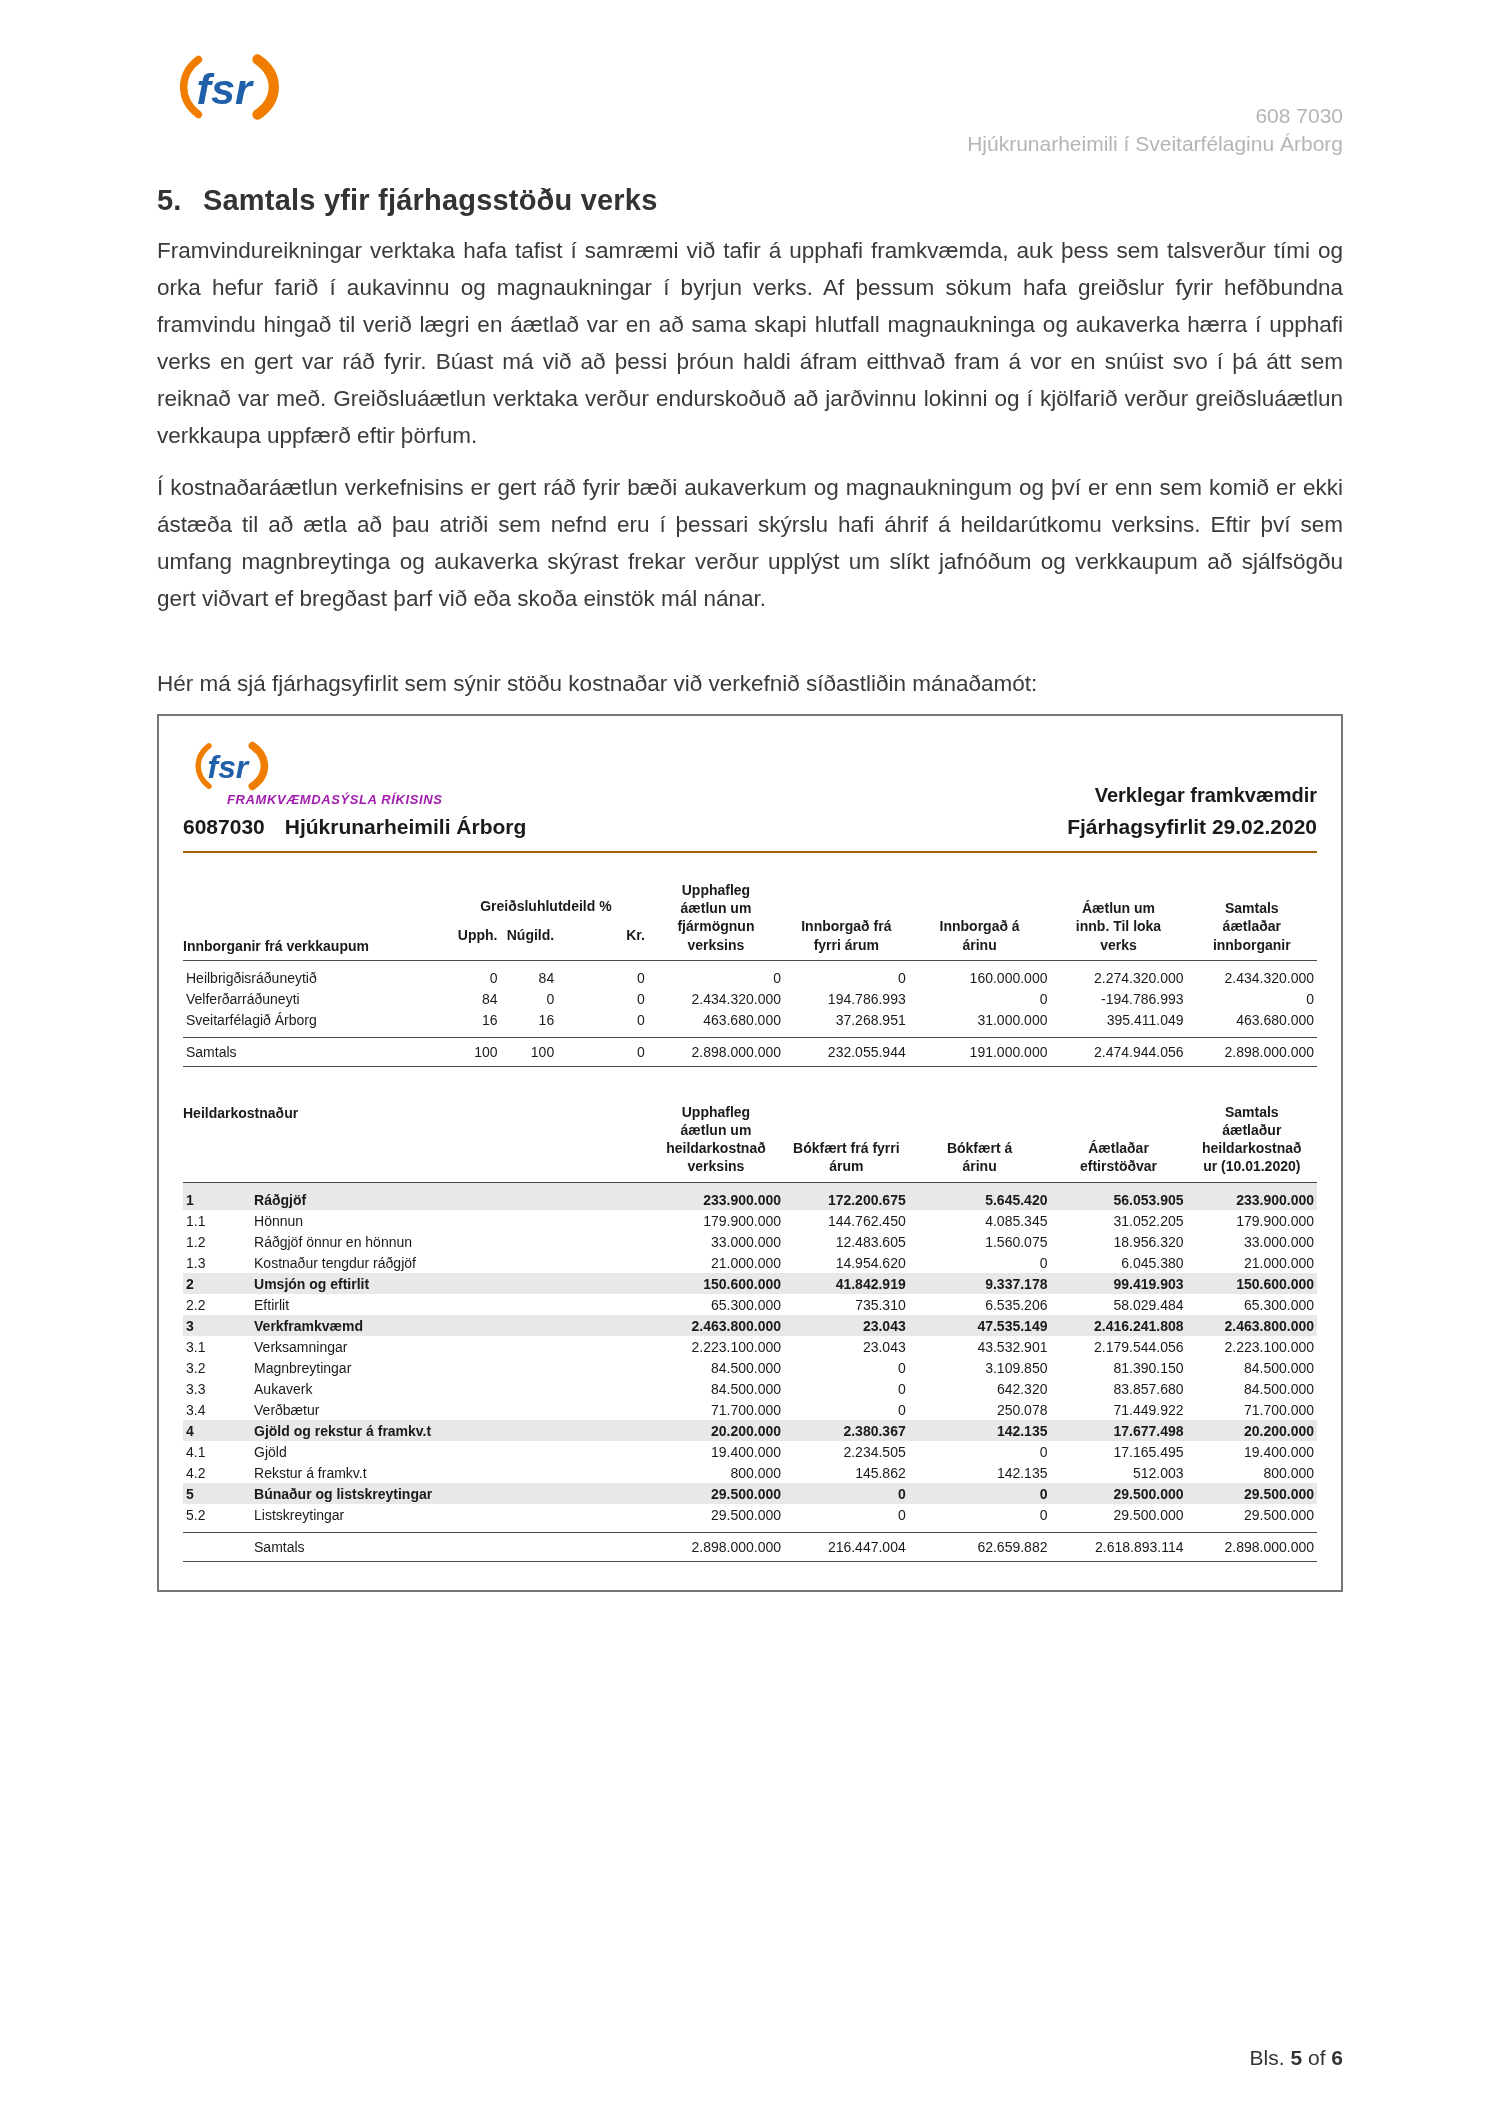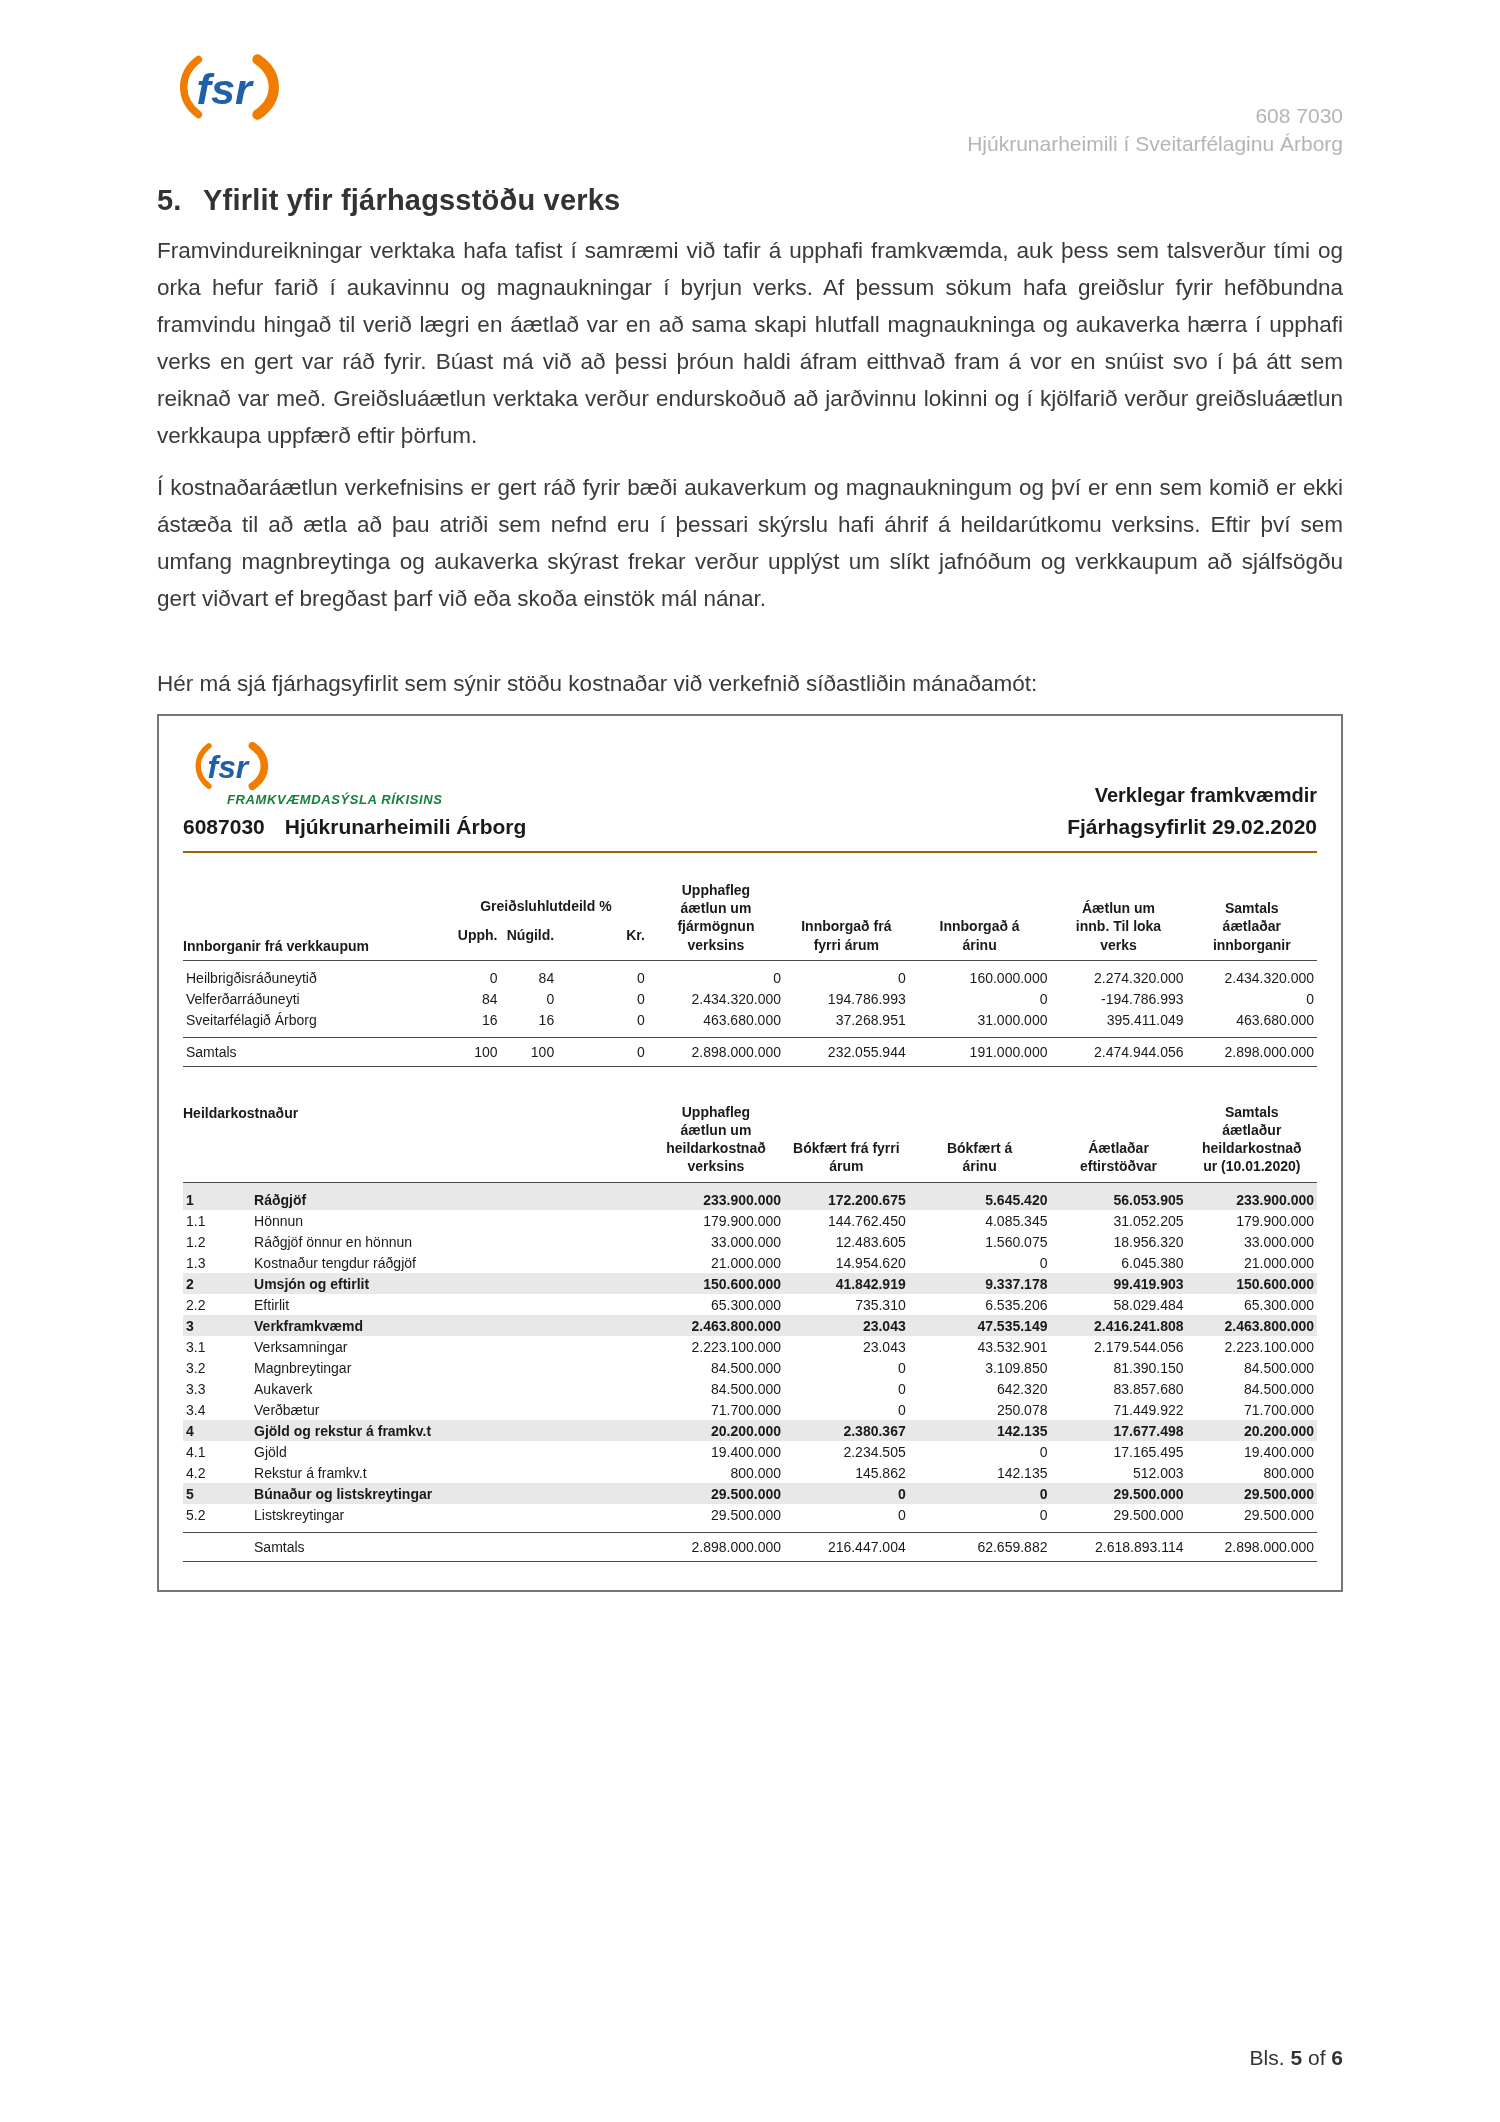--- a/index.html
+++ b/index.html
@@ -20,21 +20,21 @@
   
   h1 { font-size:29px; font-weight:bold; color:#333; margin-top:26px; letter-spacing:0.2px; }
   h1 .sec-num { display:inline-block; width:46px; }
   p.body-par { font-size:22.5px; line-height:37px; text-align:justify; color:#3a3a3a; margin-top:15px; }
   p.intro-par { font-size:22.5px; line-height:29px; color:#3a3a3a; margin-top:52px; }
 
   
   .report-box { margin:16px 157px 0; border:2px solid #777; padding:24px 24px 28px; color:#1a1a1a; }
   .report-head { display:flex; justify-content:space-between; align-items:flex-start; }
   .fsr-logo-small { width:94px; height:52px; display:block; }
-  .brand-caption { color:#15803d; font-style:italic; font-weight:bold; font-size:13px; letter-spacing:0.6px; margin:0 0 0 44px; }
+  .brand-caption { color:#a21caf; font-style:italic; font-weight:bold; font-size:13px; letter-spacing:0.6px; margin:0 0 0 44px; }
   .report-type { font-size:20px; font-weight:bold; margin-top:44px; }
   .report-title-row { display:flex; justify-content:space-between; font-size:21px; font-weight:bold; margin-top:8px; padding-bottom:12px; border-bottom:2px solid #a16207; }
   .report-title-row .proj-id { margin-right:20px; }
 
   
   table.fin { width:100%; border-collapse:collapse; table-layout:fixed; font-size:14px; color:#1a1a1a; }
   table.payments { margin-top:28px; }
   table.costs { margin-top:36px; }
   .fin th { font-weight:bold; }
   .fin .col-head { text-align:center; white-space:pre-line; vertical-align:bottom; line-height:1.3; padding:0 3px 6px; }
@@ -69,21 +69,21 @@
       <path d="M96 7 C118 22 118 48 96 63" stroke="#f07d00" stroke-width="10.5" fill="none" stroke-linecap="round"></path>
     </svg>
     <div class="header-meta">
       <div>608 7030</div>
       <div>Hjúkrunarheimili í Sveitarfélaginu Árborg</div>
     </div>
   </div>
 
   <div class="content">
 
-    <h1><span class="sec-num">5.</span><span>Yfirlit yfir fjárhagsstöðu verks</span></h1>
+    <h1><span class="sec-num">5.</span><span>Samtals yfir fjárhagsstöðu verks</span></h1>
 
     <p class="body-par">Framvindureikningar verktaka hafa tafist í samræmi við tafir á upphafi framkvæmda, auk þess sem talsverður tími og orka hefur farið í aukavinnu og magnaukningar í byrjun verks. Af þessum sökum hafa greiðslur fyrir hefðbundna framvindu hingað til verið lægri en áætlað var en að sama skapi hlutfall magnaukninga og aukaverka hærra í upphafi verks en gert var ráð fyrir. Búast má við að þessi þróun haldi áfram eitthvað fram á vor en snúist svo í þá átt sem reiknað var með. Greiðsluáætlun verktaka verður endurskoðuð að jarðvinnu lokinni og í kjölfarið verður greiðsluáætlun verkkaupa uppfærð eftir þörfum.</p>
     <p class="body-par">Í kostnaðaráætlun verkefnisins er gert ráð fyrir bæði aukaverkum og magnaukningum og því er enn sem komið er ekki ástæða til að ætla að þau atriði sem nefnd eru í þessari skýrslu hafi áhrif á heildarútkomu verksins. Eftir því sem umfang magnbreytinga og aukaverka skýrast frekar verður upplýst um slíkt jafnóðum og verkkaupum að sjálfsögðu gert viðvart ef bregðast þarf við eða skoða einstök mál nánar.</p>
     <p class="intro-par">Hér má sjá fjárhagsyfirlit sem sýnir stöðu kostnaðar við verkefnið síðastliðin mánaðamót:</p>
   </div>
 
   <div class="report-box">
 
     <div class="report-head">
       <div>

